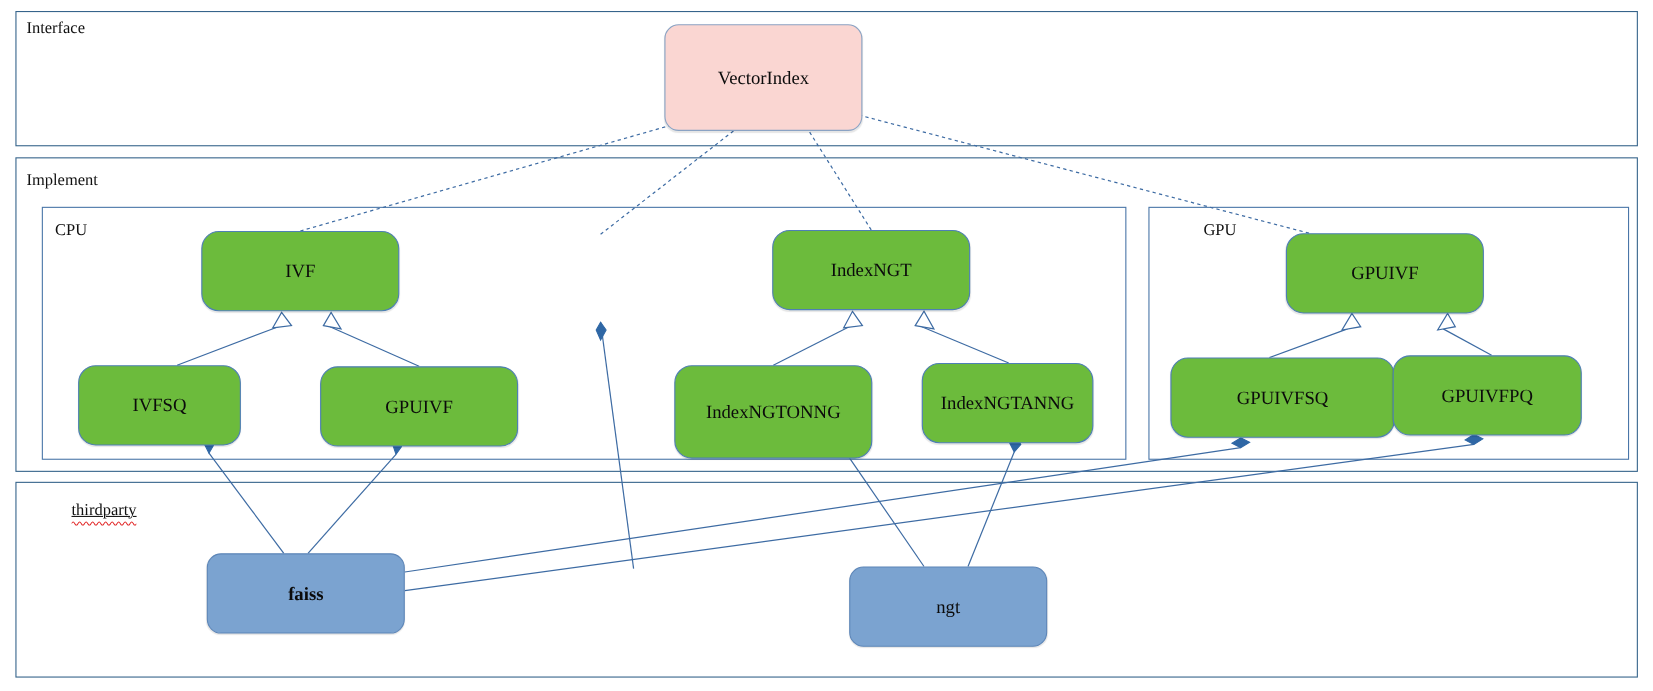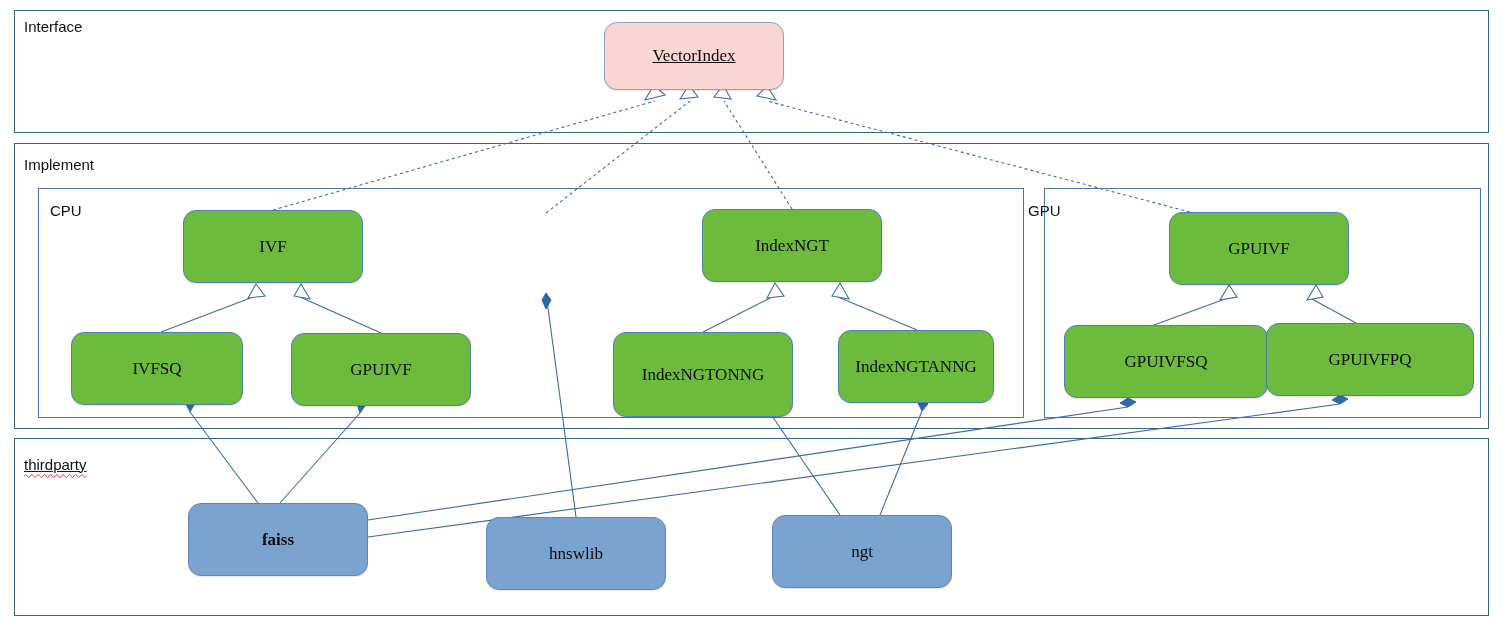--- a/index.html
+++ b/index.html
@@ -22,31 +22,32 @@
     position: absolute;
     border: 1px solid #36648b;
     background: transparent;
     box-sizing: border-box;
   }
   .frame.inner {
     border-color: #4a76a8;
   }
   .frame-label {
     position: absolute;
-    font-family: Liberation Sans, sans-serif;
+    font-family: Liberation Serif, serif;
     font-size: 15px;
     color: #111111;
     white-space: nowrap;
     letter-spacing: 0px;
   }
   .frame-label.squiggle {
     text-decoration: underline;
     text-decoration-color: #1a1a1a;
     text-decoration-thickness: 1px;
     text-underline-offset: 1px;
+    margin-left: 41px;
   }
   .squiggle-wave {
     position: absolute;
     left: 0;
     bottom: -5px;
     width: 100%;
     height: 5px;
   }
   
   .node {
@@ -64,20 +65,21 @@
     box-shadow: 0 1px 1px rgba(0,0,0,0.10);
   }
   .node.iface {
     background: #fad6d2;
     border-color: #8aa3c4;
   }
   .node.impl {
     background: #6cbззb;
     background: #6cbb3c;
     border-color: #4e7fb5;
+    border-radius: 16px;
   }
   .node.thirdparty {
     background: #7ba3d0;
     border-color: #5d86b8;
   }
   
   #edges {
     position: absolute;
     left: 0;
     top: 0;
@@ -94,21 +96,21 @@
   <div class="frame" style="left:14px; top:10px; width:1475px; height:123px;"></div>
   <div class="frame-label" style="left:24px; top:18px;">Interface</div>
 
   <div class="frame" style="left:14px; top:143px; width:1475px; height:286px;"></div>
   <div class="frame-label" style="left:24px; top:156px;">Implement</div>
 
   <div class="frame inner" style="left:38px; top:188px; width:986px; height:230px;"></div>
   <div class="frame-label" style="left:50px; top:202px;">CPU</div>
 
   <div class="frame inner" style="left:1044px; top:188px; width:437px; height:230px;"></div>
-  <div class="frame-label" style="left:1028px; top:202px;">GPU</div>
+  <div class="frame-label" style="left:1094px; top:202px;">GPU</div>
 
   <div class="frame" style="left:14px; top:438px; width:1475px; height:178px;"></div>
   <div class="frame-label squiggle" style="left:24px; top:456px;">
     <span>thirdparty</span>
     <svg class="squiggle-wave" viewBox="0 0 80 5" preserveAspectRatio="none">
       <path d="M0,3 Q2,0 4,3 T8,3 T12,3 T16,3 T20,3 T24,3 T28,3 T32,3 T36,3 T40,3 T44,3 T48,3 T52,3 T56,3 T60,3 T64,3 T68,3 T72,3 T76,3 T80,3" fill="none" stroke="#e02020" stroke-width="1"></path>
     </svg>
   </div>
 
   <svg id="edges" viewBox="0 0 1503 628">
@@ -159,66 +161,63 @@
         <path d="M 360,413 L 357,404 L 363,397 L 365,406 Z"></path>
         <path d="M 1128,407 L 1120,403 L 1128,398 L 1136,402 Z"></path>
         <path d="M 1340,404 L 1332,400 L 1340,395 L 1348,399 Z"></path>
         <path d="M 546,293 L 542,300 L 546,309 L 551,300 Z"></path>
         <path d="M 770,413 L 766,405 L 770,397 L 775,406 Z"></path>
         <path d="M 922,411 L 918,403 L 923,395 L 928,404 Z"></path>
       </g>
     </g>
   </svg>
 
-  <div class="node iface" style="left:604px; top:22px; width:180px; height:68px;text-decoration:underline;">
+  <div class="node iface" style="left:604px; top:22px; width:180px; height:97px;">
     <span>VectorIndex</span>
   </div>
 
   <div class="node impl" style="left:183px; top:210px; width:180px; height:73px;">
     <span>IVF</span>
   </div>
 
 
   <div class="node impl" style="left:1169px; top:212px; width:180px; height:73px;">
     <span>GPUIVF</span>
   </div>
 
   <div class="node impl" style="left:702px; top:209px; width:180px; height:73px;">
     <span>IndexNGT</span>
   </div>
 
-  <div class="node impl" style="left:71px; top:332px; width:172px; height:73px;">
+  <div class="node impl" style="left:71px; top:332px; width:148px; height:73px;">
     <span>IVFSQ</span>
   </div>
 
   <div class="node impl" style="left:291px; top:333px; width:180px; height:73px;">
     <span>GPUIVF</span>
   </div>
 
   <div class="node impl" style="left:613px; top:332px; width:180px; height:85px;">
     <span>IndexNGTONNG</span>
   </div>
 
   <div class="node impl" style="left:827px; top:330px; width:156px; height:73px;margin-left:11px;">
     <span>IndexNGTANNG</span>
   </div>
 
   <div class="node impl" style="left:1064px; top:325px; width:204px; height:73px;">
     <span>GPUIVFSQ</span>
   </div>
 
-  <div class="node impl" style="left:1266px; top:323px; width:208px; height:73px;align-items:center;">
+  <div class="node impl" style="left:1266px; top:323px; width:172px; height:73px;align-items:center;">
     <span>GPUIVFPQ</span>
   </div>
 
   <div class="node thirdparty" style="left:188px; top:503px; width:180px; height:73px;font-weight:bold;">
     <span>faiss</span>
   </div>
 
-  <div class="node thirdparty" style="left:486px; top:517px; width:180px; height:73px;">
-    <span>hnswlib</span>
-  </div>
 
   <div class="node thirdparty" style="left:772px; top:515px; width:180px; height:73px;">
     <span>ngt</span>
   </div>
 
 </div>
 
 </body></html>

